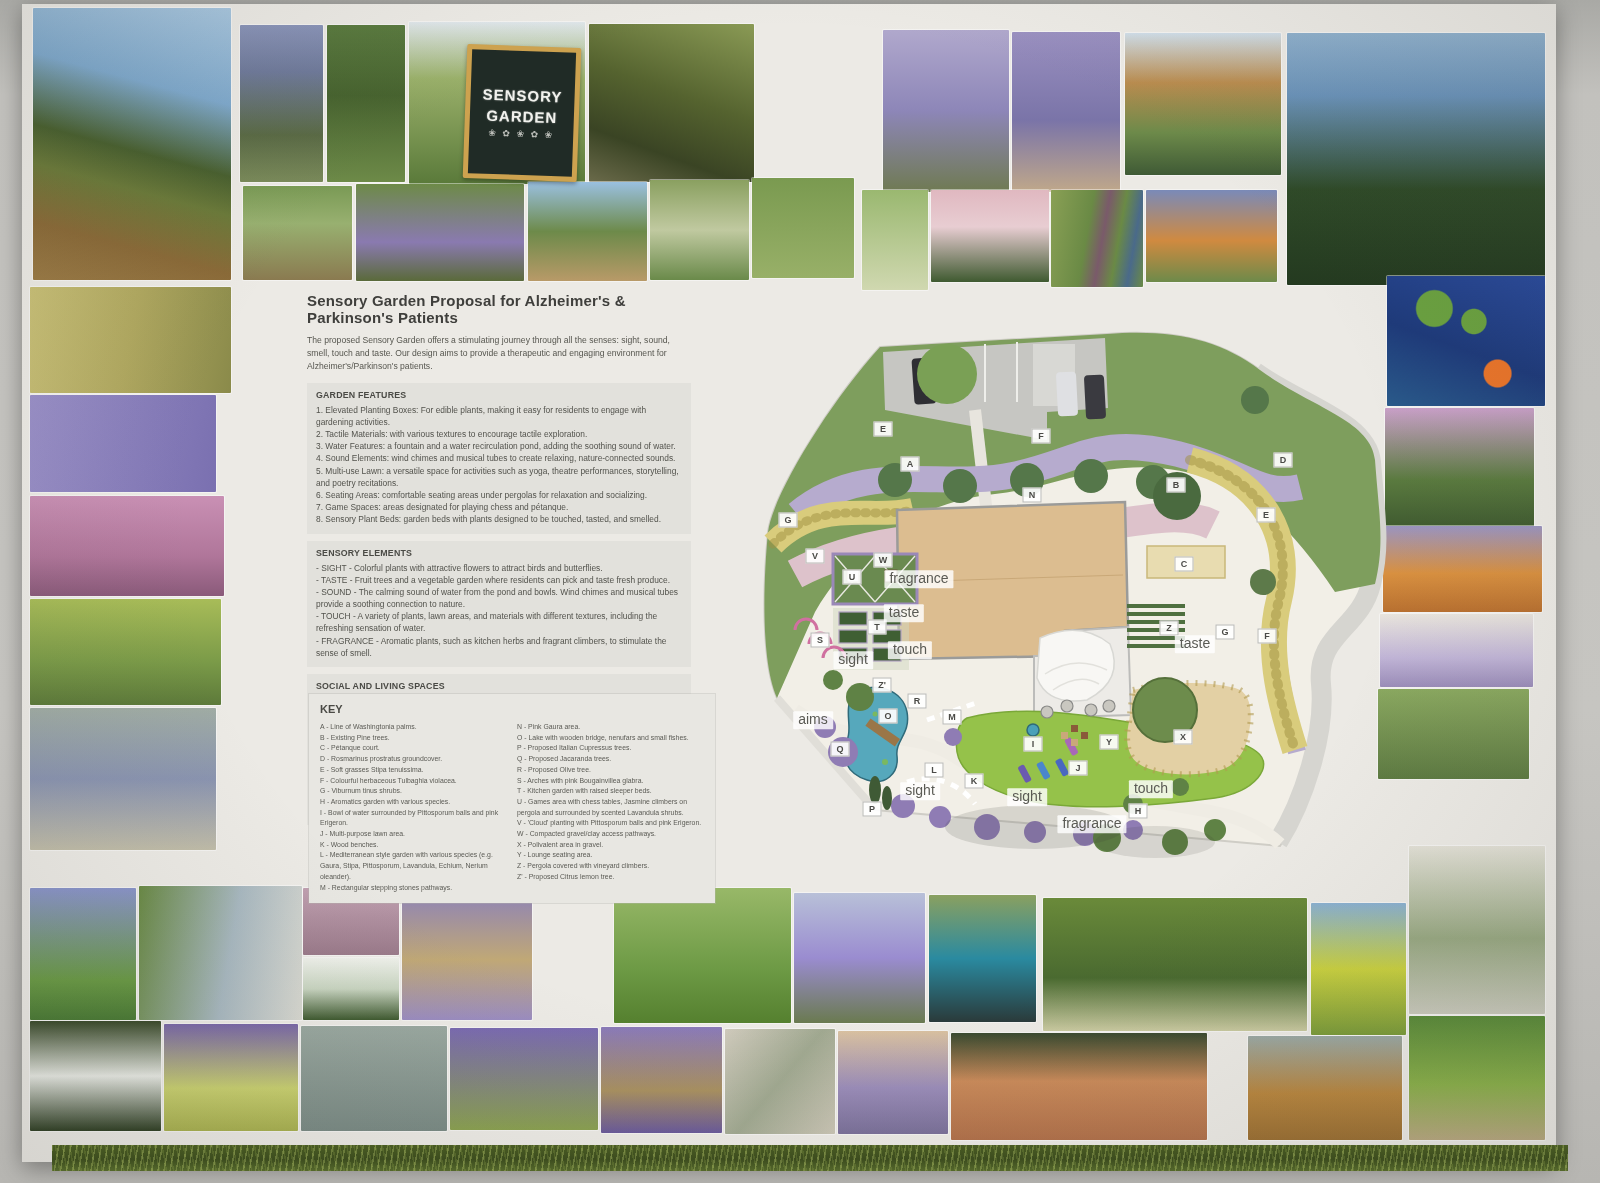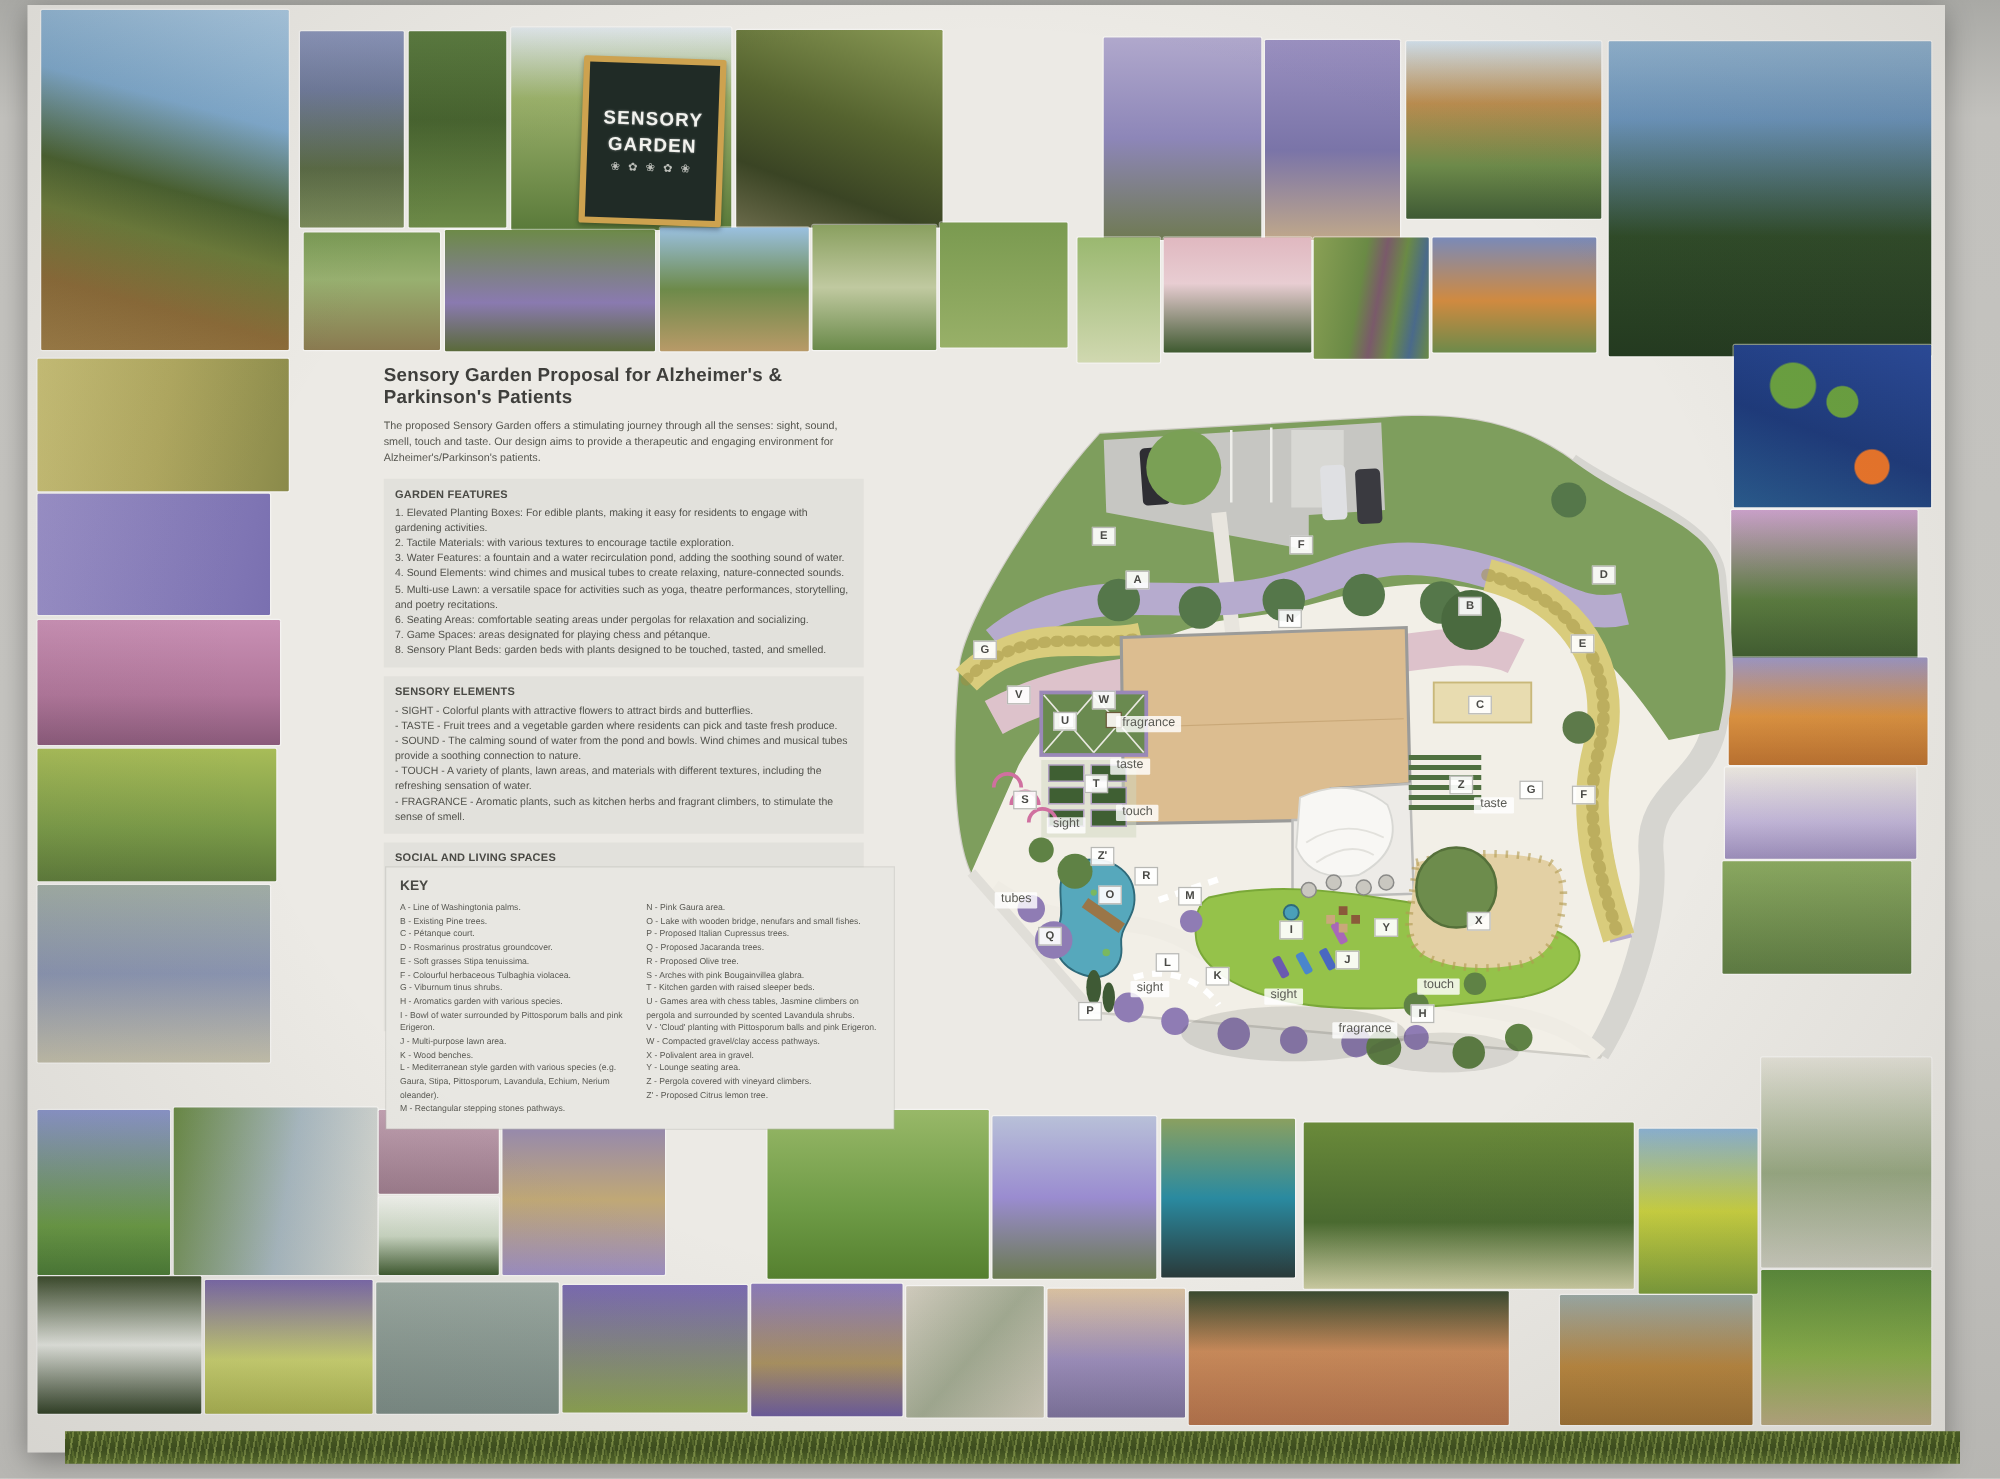--- a/index.html
+++ b/index.html
@@ -33,21 +33,21 @@
   .plan{position:absolute;left:713px;top:278px;width:660px;height:592px;z-index:1;}
   .plan svg{position:absolute;inset:0;}
   .plan-letter{
     position:absolute;transform:translate(-50%,-50%);
     min-width:13px;height:13px;padding:0 2px;background:rgba(255,255,255,.92);
     border:1px solid #b8b8b4;color:#4a4a46;font-size:9px;font-weight:bold;
     display:flex;align-items:center;justify-content:center;line-height:1;
   }
   .plan-sense{
     position:absolute;transform:translate(-50%,-50%);
-    background:rgba(255,255,255,.82);color:#5a5a54;font-size:10px;
+    background:rgba(255,255,255,.82);color:#5a5a54;font-size:14px;
     padding:0 5px;line-height:1.25;border-radius:1px;white-space:nowrap;
   }
   
   .chalkboard{
     position:absolute;left:443px;top:42px;width:104px;height:124px;z-index:3;
     transform:rotate(2deg);
     background:#202b26;border:5px solid #cda24f;border-radius:2px;
     display:flex;flex-direction:column;align-items:center;justify-content:center;gap:4px;
     box-shadow:0 2px 4px rgba(0,0,0,.35);
   }
@@ -371,21 +371,21 @@
         <div class="plan-letter" style="left: 374px; top: 460px;">Y</div>
         <div class="plan-letter" style="left: 343px; top: 486px;">J</div>
         <div class="plan-letter" style="left: 448px; top: 455px;">X</div>
         <div class="plan-letter" style="left: 403px; top: 529px;">H</div>
         <div class="plan-letter" style="left: 137px; top: 527px;">P</div>
         <div class="plan-sense" style="left: 184px; top: 297px;">fragrance</div>
         <div class="plan-sense" style="left: 169px; top: 331px;">taste</div>
         <div class="plan-sense" style="left: 460px; top: 362px;">taste</div>
         <div class="plan-sense" style="left: 175px; top: 368px;">touch</div>
         <div class="plan-sense" style="left: 118px; top: 378px;">sight</div>
-        <div class="plan-sense" style="left: 78px; top: 438px;">tubes</div>
+        <div class="plan-sense" style="left: 78px; top: 438px;">aims</div>
         <div class="plan-sense" style="left: 185px; top: 509px;">sight</div>
         <div class="plan-sense" style="left: 292px; top: 515px;">sight</div>
         <div class="plan-sense" style="left: 357px; top: 542px;">fragrance</div>
         <div class="plan-sense" style="left: 416px; top: 507px;">touch</div>
       </div>
   </div>
 
   <div class="footerwave"></div>
 
   <div class="vignette"></div>

